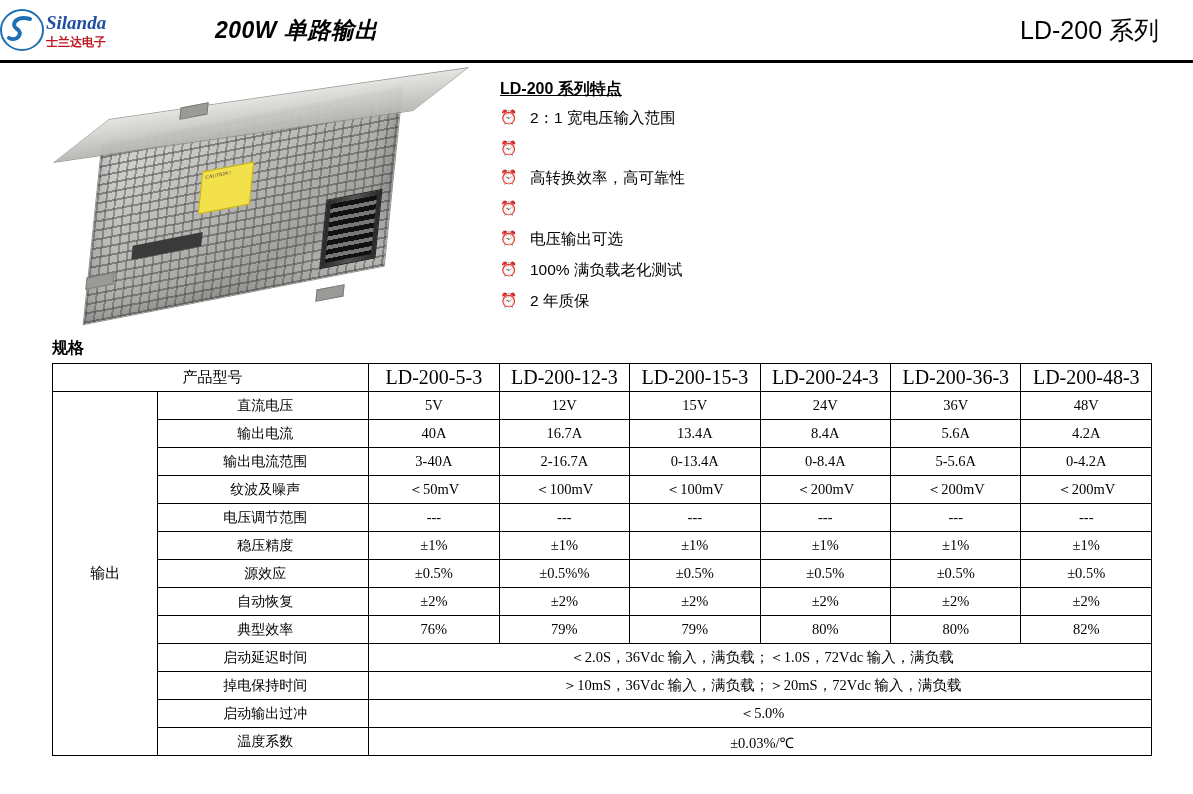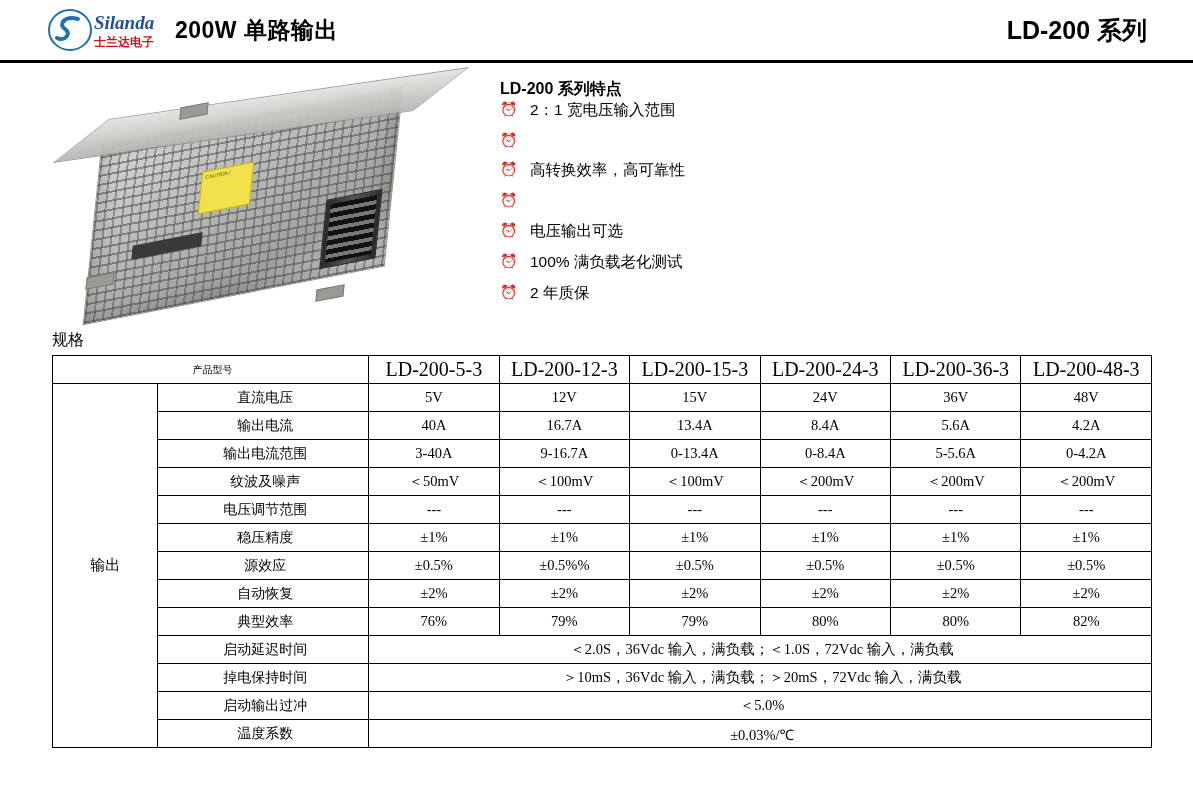--- a/index.html
+++ b/index.html
@@ -19,60 +19,62 @@
   
   .header {
     position: relative;
     height: 60px;
     border-bottom: 3px solid #000;
     display: flex;
     align-items: center;
   }
   .logo-wrap {
     width: 175px;
-    padding-left: 48px;
     box-sizing: border-box;
     display: flex;
     align-items: flex-end;
   }
   .logo-svg { display:block; }
 
   .header-center {
     font-family: "Liberation Sans", sans-serif;
     font-weight: bold;
     font-size: 23px;
     letter-spacing: 0.5px;
+    margin-left: 40px;
+    font-style: italic;
   }
   .header-right {
     position: absolute;
-    right: 46px;
+    right: 34px;
     top: 50%;
     transform: translateY(-50%);
     font-family: "Liberation Sans", sans-serif;
-    font-weight: bold;
+    font-weight: normal;
     font-size: 25px;
   }
 
   
   .top-section {
     display: flex;
     padding-top: 6px;
   }
   .product-image-col {
     width: 500px;
     position: relative;
   }
   .features-col {
     padding-top: 10px;
   }
   .features-title {
     font-family: "Liberation Sans", sans-serif;
     font-weight: bold;
     font-size: 16px;
-    margin: 0 0 0 0;
+    margin: 0 0 8px 0;
+    text-decoration: underline;
   }
   .feature-row {
     display: flex;
     align-items: flex-start;
     margin-bottom: 11px;
     font-size: 15.5px;
     font-family: "Liberation Sans", sans-serif;
   }
   .feature-bullet {
     width: 30px;
@@ -164,21 +166,21 @@
     width: 26px;
     height: 10px;
     background: #9a9b97;
     border: 1px solid #7c7d79;
     transform: skewY(-11deg) skewX(-6deg);
   }
 
   
   .spec-heading {
     font-family: "Liberation Sans", sans-serif;
-    font-weight: normal;
+    font-weight: bold;
     font-size: 16px;
     margin: 16px 0 4px 52px;
   }
   table.spec {
     border-collapse: collapse;
     margin-left: 52px;
     width: 1100px;
     table-layout: fixed;
     font-size: 14.5px;
   }
@@ -192,21 +194,21 @@
     white-space: nowrap;
   }
   .col-a { width: 105px; }
   .col-b { width: 210px; }
   .col-v { width: 130px; }
 
   .hdr-model {
     text-align: left;
     font-family: "Liberation Sans", sans-serif;
     font-weight: bold;
-    font-size: 10px;
+    font-size: 15px;
     padding-left: 10px !important;
   }
   .hdr-code {
     font-family: "Liberation Serif", serif;
     font-size: 20px;
   }
   .group-label {
     font-family: "Liberation Sans", sans-serif;
     font-weight: bold;
     font-size: 15px;
@@ -330,21 +332,21 @@
     <td>16.7A</td>
     <td>13.4A</td>
     <td>8.4A</td>
     <td>5.6A</td>
     <td>4.2A</td>
   </tr>
 
   <tr>
     <td class="row-label">输出电流范围</td>
     <td>3-40A</td>
-    <td>9-16.7A</td>
+    <td>2-16.7A</td>
     <td>0-13.4A</td>
     <td>0-8.4A</td>
     <td>5-5.6A</td>
     <td>0-4.2A</td>
   </tr>
 
   <tr>
     <td class="row-label">纹波及噪声</td>
     <td>＜50mV</td>
     <td>＜100mV</td>

